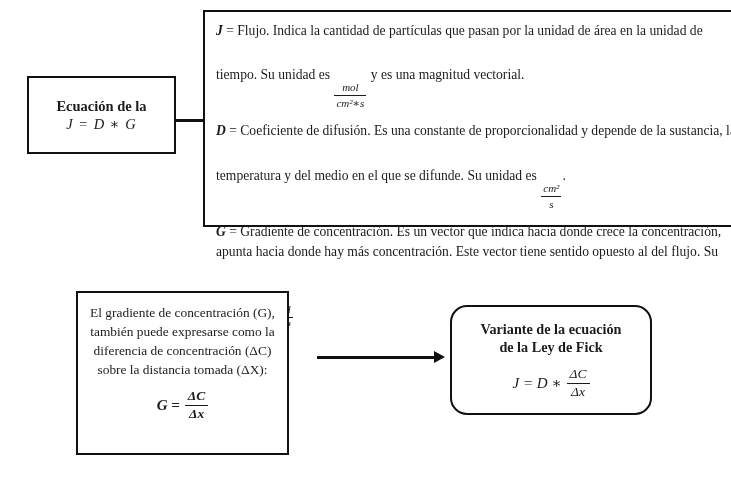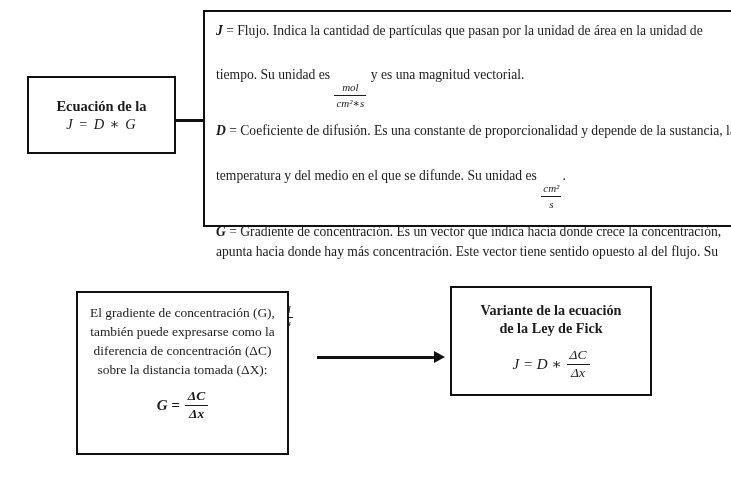--- a/index.html
+++ b/index.html
@@ -136,24 +136,25 @@
     position: absolute;
     left: 434px; top: 351px;
     width: 0; height: 0;
     border-top: 6px solid transparent;
     border-bottom: 6px solid transparent;
     border-left: 11px solid #111111;
   }
 
   
   .box-variant {
-    left: 450px; top: 286px;
+    left: 450px; top: 305px;
     width: 202px; height: 110px;
     padding-top: 13px;
     text-align: center;
+    border-radius: 17px;
   }
   .box-variant .title {
     font-weight: bold;
     font-size: 14.2px;
     line-height: 1.3;
   }
 </style>
 </head>
 <body>
 

